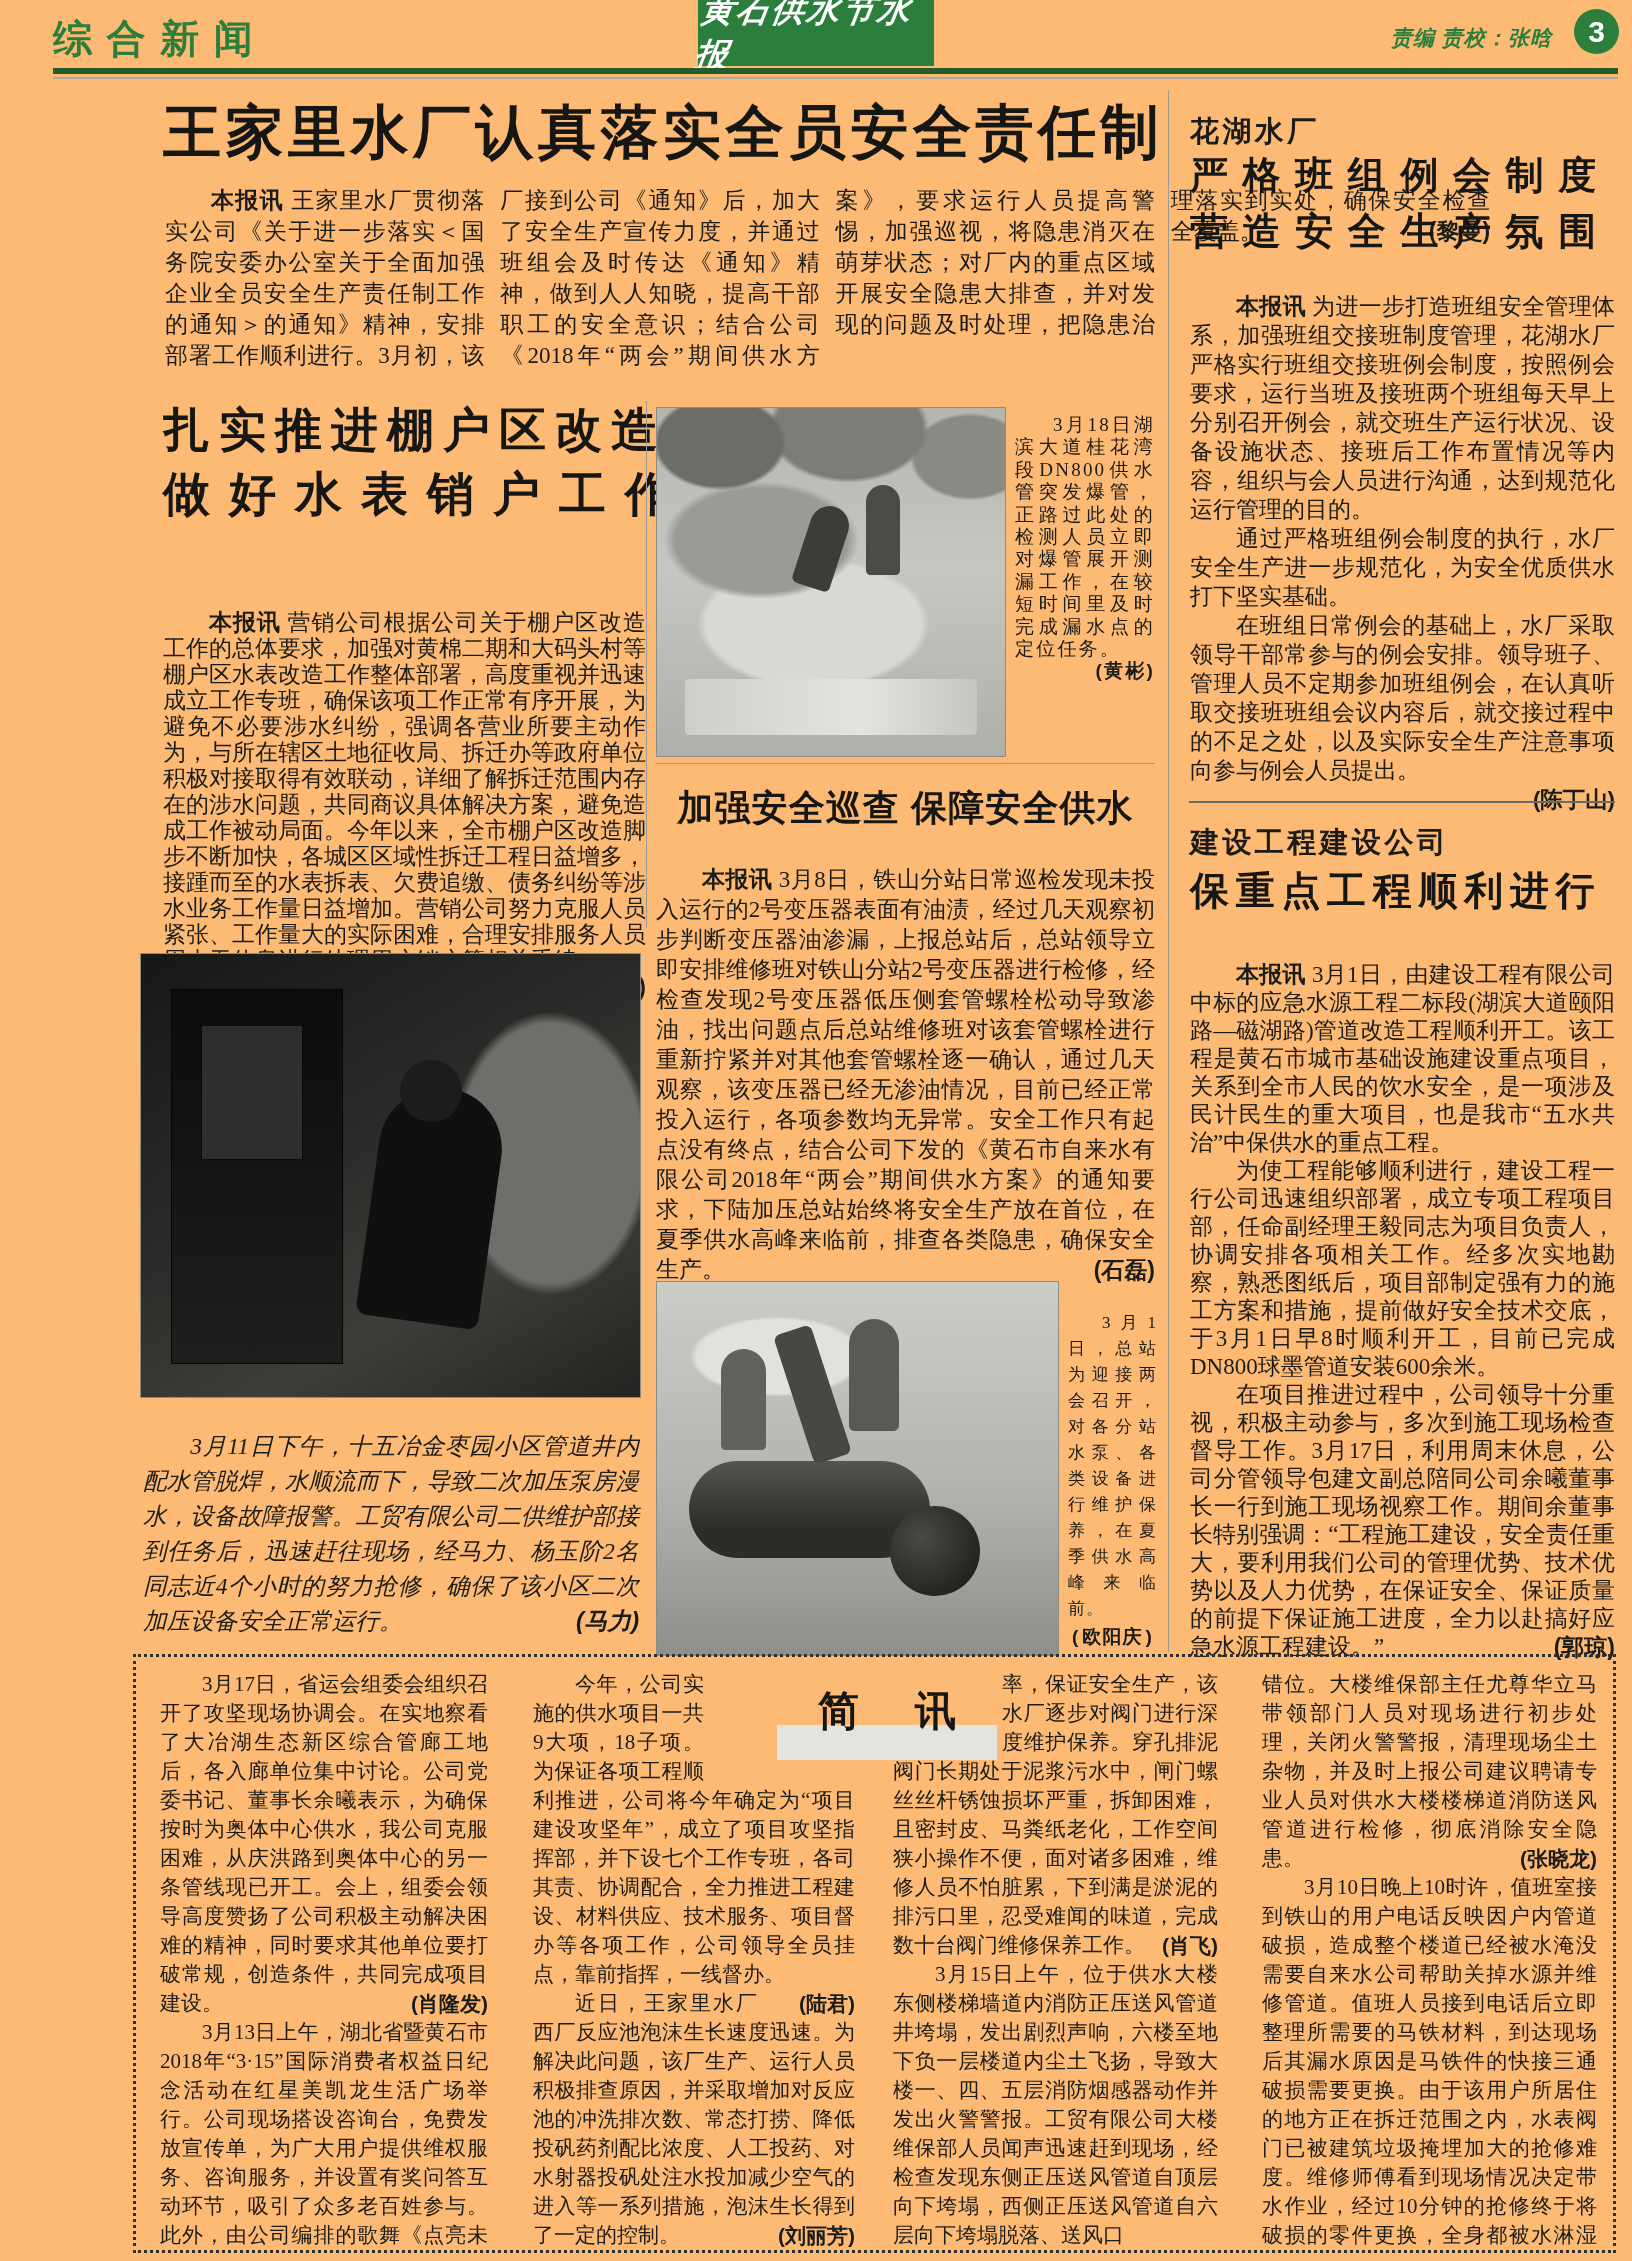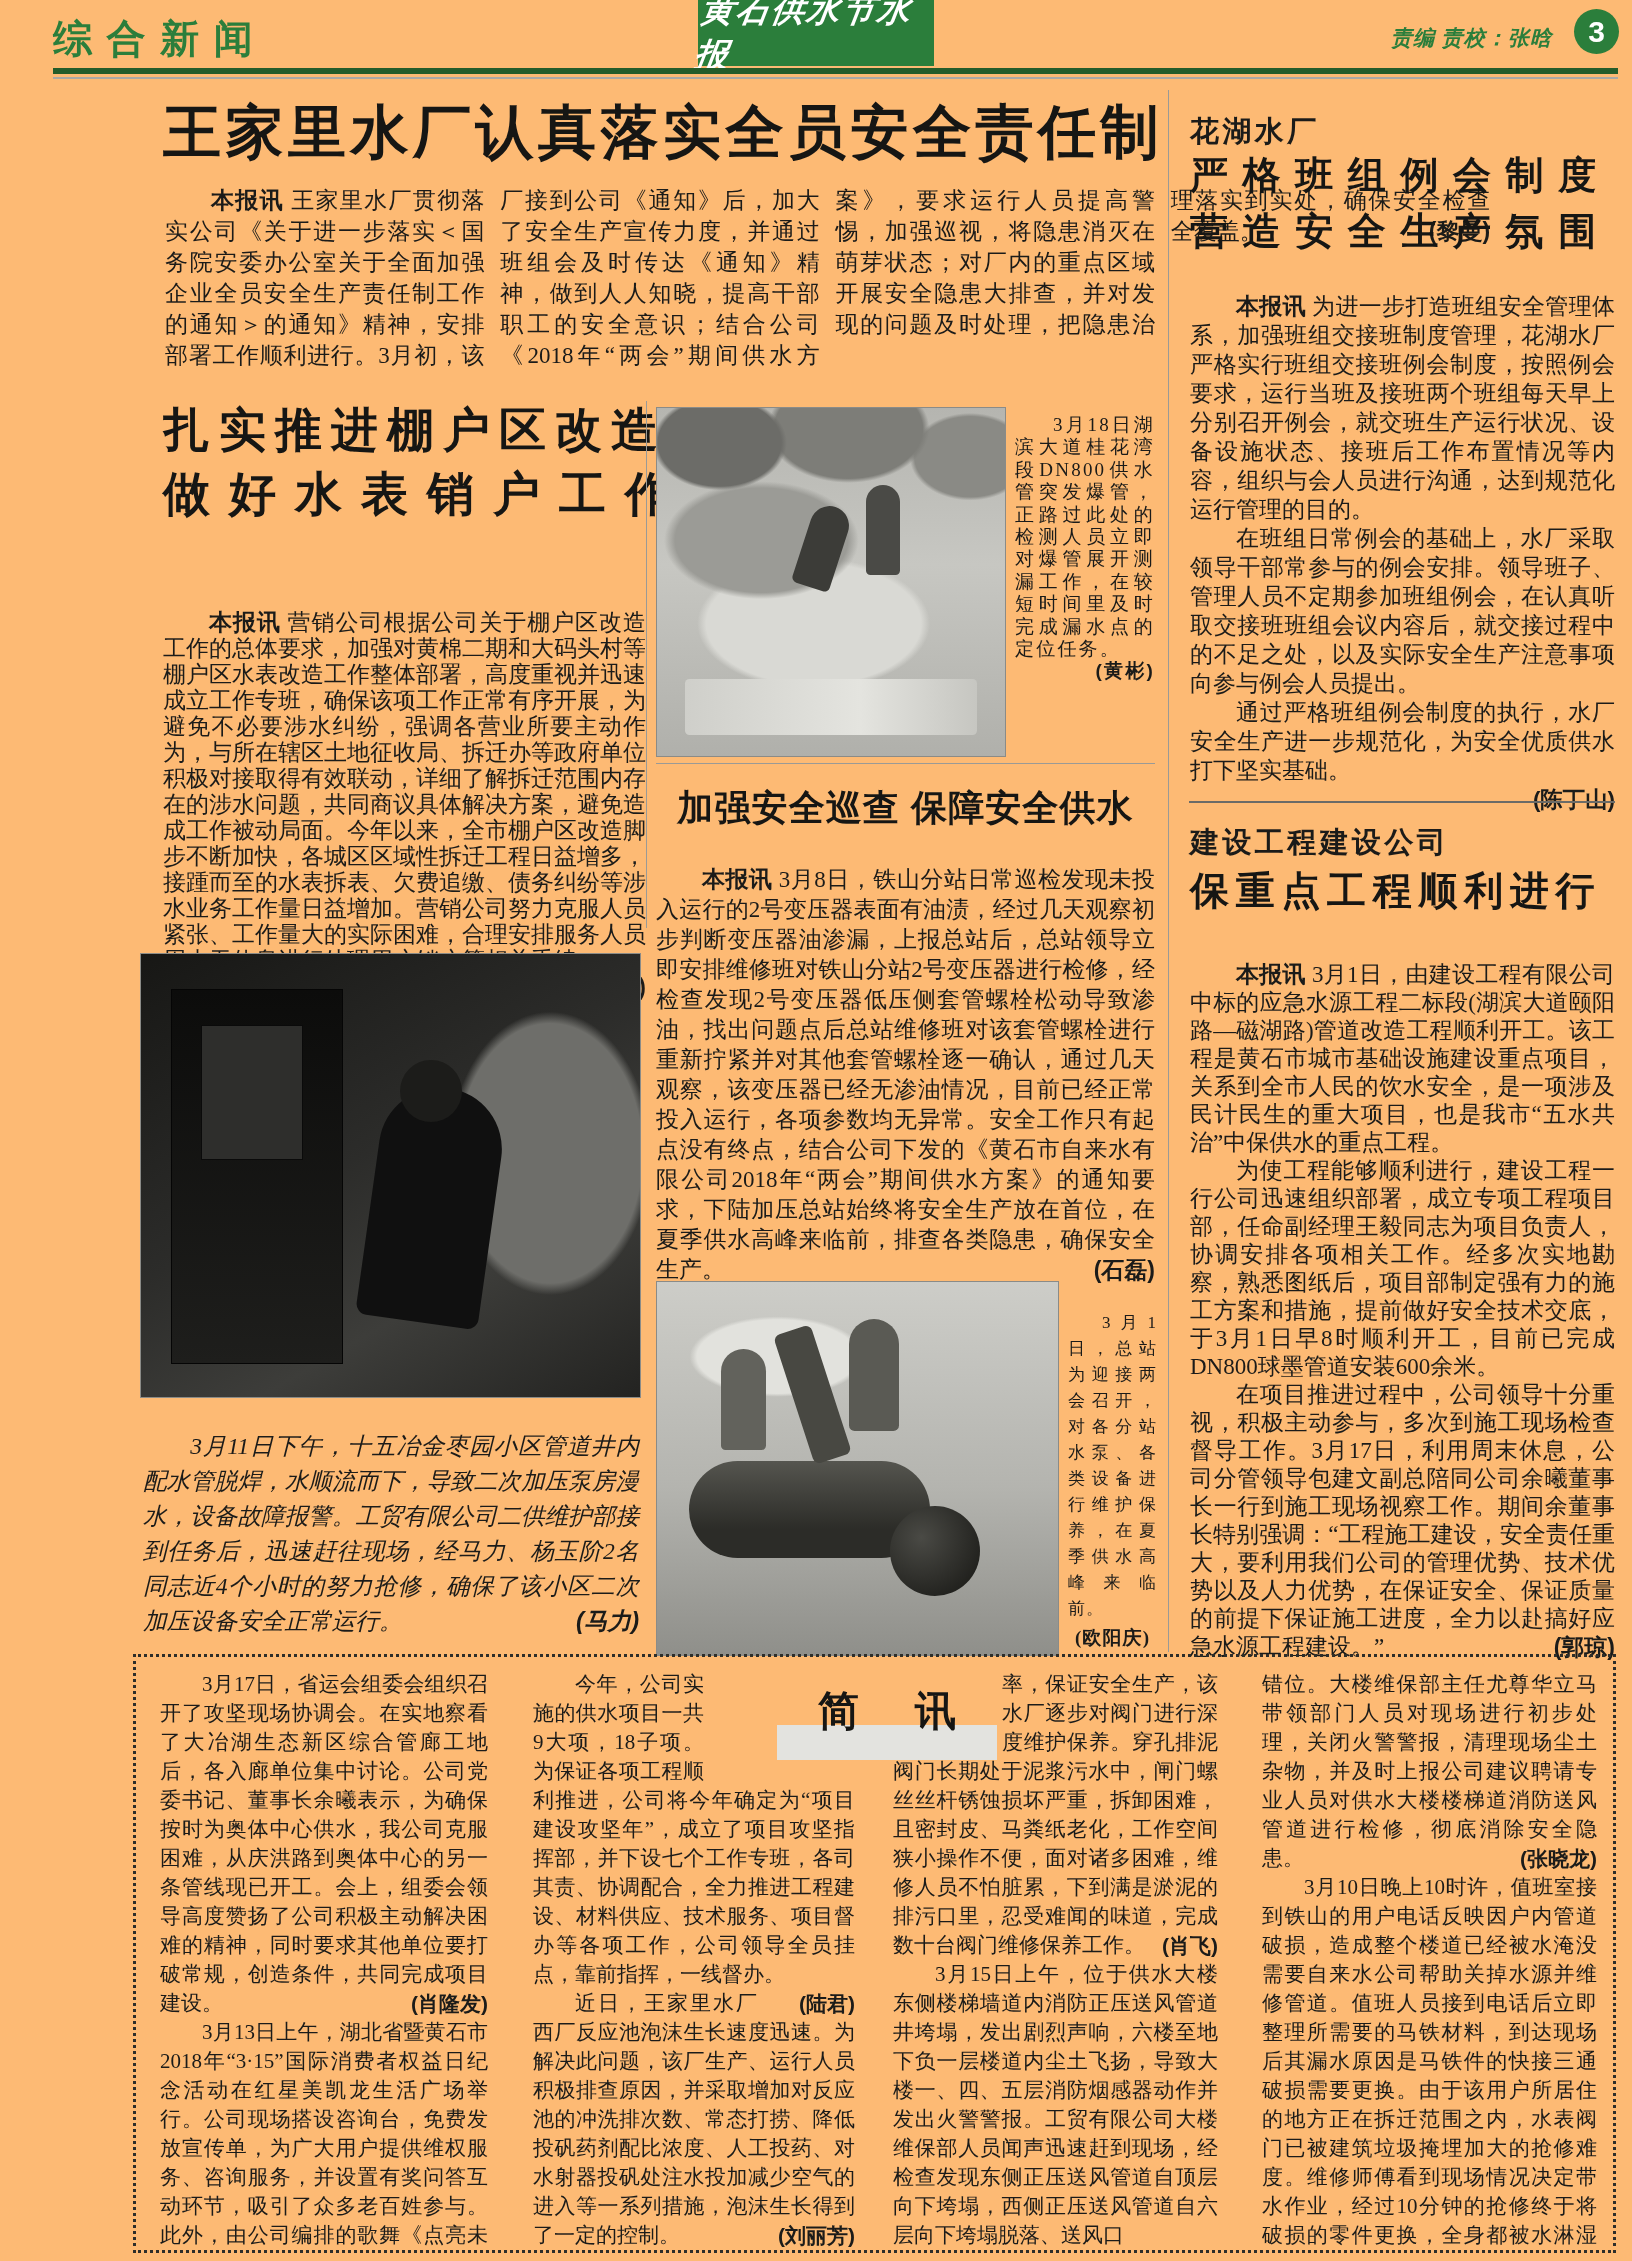--- a/index.html
+++ b/index.html
@@ -30,21 +30,21 @@
   .h-title2{font-size:47px;letter-spacing:19px;text-align:center;white-space:nowrap;}
   .h-body{font-size:23px;line-height:26px;}
   
   .p-title{font-size:36px;letter-spacing:1.1px;text-align:center;white-space:nowrap;}
   .p-body{font-size:23px;line-height:30px;}
   
   .cap1{font-size:19px;line-height:22.4px;letter-spacing:2.2px;}
   .cap2{font-size:23.6px;line-height:35px;font-style:italic;}
   .cap3{font-size:17px;line-height:26px;letter-spacing:1.1px;}
   .cap3 .byl3{display:block;text-align:center;font-weight:bold;font-style:normal;font-size:19px;
-              font-family:Liberation Serif, serif;margin-top:3.4px;}
+              font-family:Liberation Mono, monospace;margin-top:3.4px;}
   
   .kicker{font-size:29px;font-weight:bold;letter-spacing:3.4px;}
   .r-title-a{font-size:38px;letter-spacing:14.6px;white-space:nowrap;}
   .r-title-b{font-size:39px;letter-spacing:6.7px;white-space:nowrap;}
   .r-body{font-size:23px;line-height:29px;}
   .r-body-b{font-size:23px;line-height:28px;}
   .byline-line{text-align:right;font-family:"Liberation Sans","DejaVu Sans",sans-serif;font-weight:bold;font-size:22.4px;}
   
   .briefs-box{border:3.9px dotted #2e2e2a;}
   .bcol{font-size:21px;line-height:29px;overflow:hidden;}
@@ -172,22 +172,22 @@
 
   <div class="abs kicker" style="left:1190px;top:112px;">花湖水厂</div>
   <div class="abs hd r-title-a" style="left:1190px;top:150px;">严格班组例会制度</div>
   <div class="abs hd r-title-a" style="left:1190px;top:206px;">营造安全生产氛围</div>
 
   <div class="abs r-body jt" style="left:1190px;top:292px;width:425px;height:505px;">
     <p class="indent">
       <span class="lead">本报讯</span>
       <span>为进一步打造班组安全管理体系，加强班组交接班制度管理，花湖水厂严格实行班组交接班例会制度，按照例会要求，运行当班及接班两个班组每天早上分别召开例会，就交班生产运行状况、设备设施状态、接班后工作布置情况等内容，组织与会人员进行沟通，达到规范化运行管理的目的。</span>
     </p>
+    <p class="indent"><span>通过严格班组例会制度的执行，水厂安全生产进一步规范化，为安全优质供水打下坚实基础。</span></p>
     <p class="indent"><span>在班组日常例会的基础上，水厂采取领导干部常参与的例会安排。领导班子、管理人员不定期参加班组例会，在认真听取交接班班组会议内容后，就交接过程中的不足之处，以及实际安全生产注意事项向参与例会人员提出。</span></p>
-    <p class="indent"><span>通过严格班组例会制度的执行，水厂安全生产进一步规范化，为安全优质供水打下坚实基础。</span></p>
     <p class="byline-line"><span>(陈丁山)</span></p>
   </div>
 
   <div class="abs" style="left:1189px;top:801px;width:426px;height:1.7px;background:#6b6b67;"></div>
 
   <div class="abs kicker" style="left:1190px;top:823px;">建设工程建设公司</div>
   <div class="abs hd r-title-b" style="left:1190px;top:864px;">保重点工程顺利进行</div>
 
   <div class="abs r-body-b jt" style="left:1190px;top:960px;width:425px;height:662px;">
     <p class="indent">

